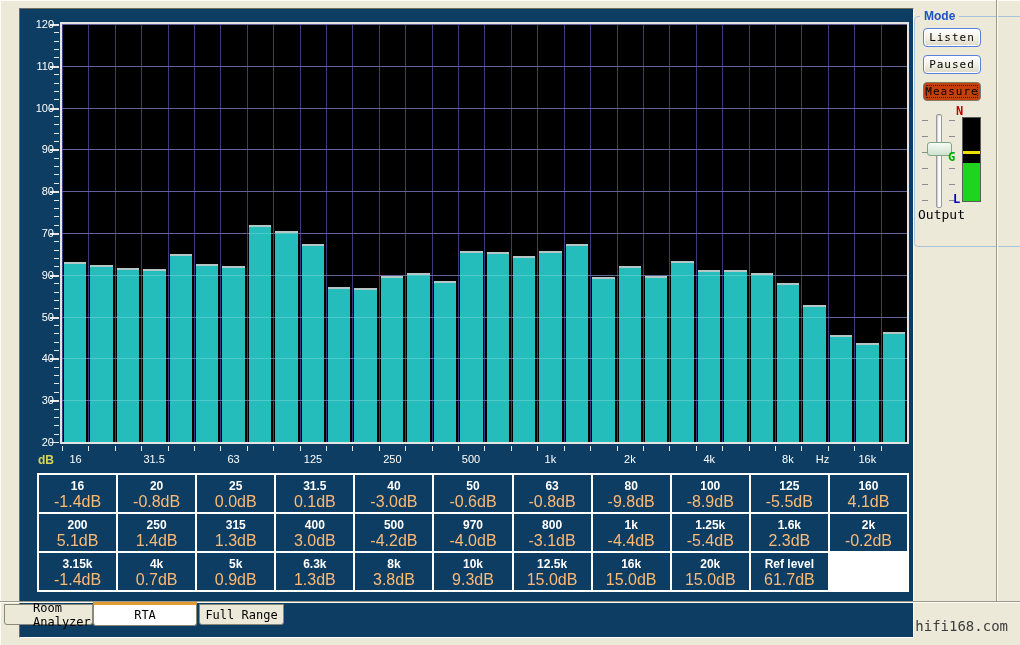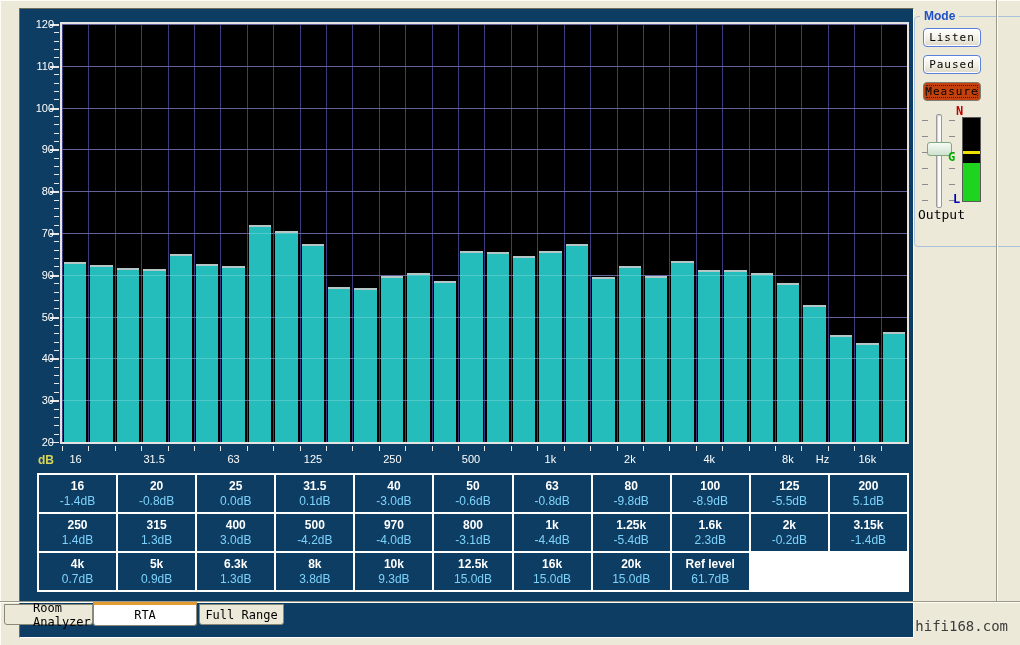--- a/index.html
+++ b/index.html
@@ -48,21 +48,21 @@
   .xtick{position:absolute;top:444px;width:44px;text-align:center;color:#fff;font-size:11px;}
   .db-label{position:absolute;left:18px;top:444px;color:#d8d455;font-weight:bold;font-size:12px;}
   
   .eq-table{
     position:absolute;left:17px;top:464px;width:868px;
     background:#fff;border:2px solid #fff;
     display:grid;grid-template-columns:repeat(11,1fr);gap:2px;
   }
   .cell{background:#0d3d63;height:37px;display:flex;flex-direction:column;align-items:center;justify-content:center;}
   .cell .f{font-weight:bold;font-size:12px;line-height:15px;color:#ffffff;}
-  .cell .v{font-size:12px;line-height:15px;color:#7dd3fc;}
+  .cell .v{font-size:16px;line-height:15px;color:#fdba74;}
   
   .mode-box{position:absolute;left:912px;top:16px;width:95px;height:213px;border:1px solid #a9c2dc;border-radius:4px;}
   .mode-label{position:absolute;left:920px;top:9px;background:#ece9d8;padding:0 4px;
     color:#2050c8;font-family:Liberation Sans, sans-serif;font-size:12px;font-weight:bold;}
   .xp-btn{
     position:absolute;left:923px;width:58px;height:19px;box-sizing:border-box;
     border:1px solid #5a7edc;border-radius:4px;
     background:linear-gradient(#ffffff,#f2f0e4 55%,#ddd8c6);
     box-shadow:inset 0 0 0 1px #ffffff;
     font-family:"DejaVu Sans Mono",monospace;font-size:11px;letter-spacing:1px;color:#000;
@@ -273,20 +273,24 @@
       </div>
       <div class="cell">
         <div class="f">100</div>
         <div class="v">-8.9dB</div>
       </div>
       <div class="cell">
         <div class="f">125</div>
         <div class="v">-5.5dB</div>
       </div>
       <div class="cell">
+        <div class="f">160</div>
+        <div class="v">4.1dB</div>
+      </div>
+      <div class="cell">
         <div class="f">200</div>
         <div class="v">5.1dB</div>
       </div>
       <div class="cell">
         <div class="f">250</div>
         <div class="v">1.4dB</div>
       </div>
       <div class="cell">
         <div class="f">315</div>
         <div class="v">1.3dB</div>

